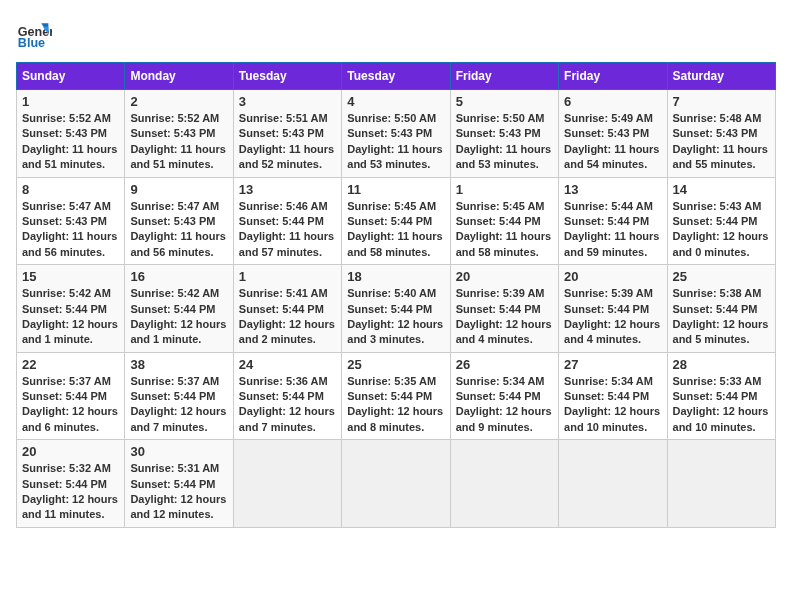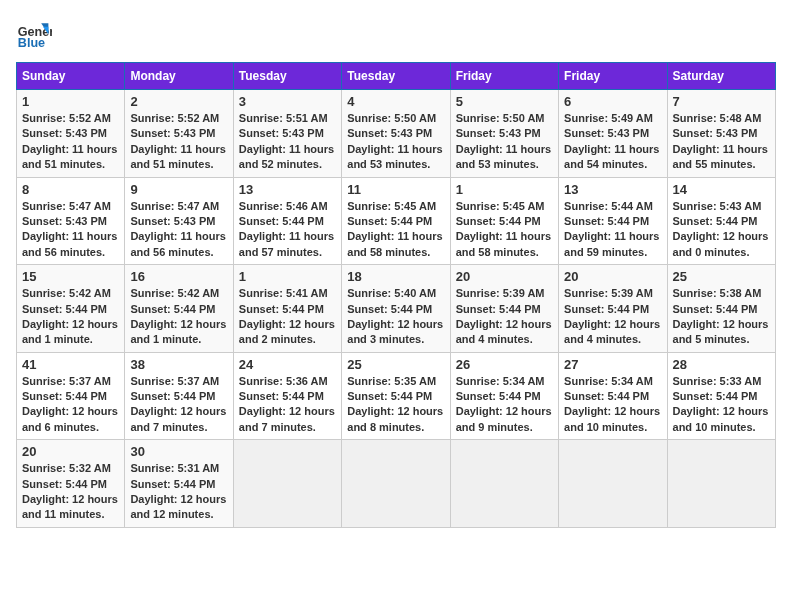--- a/index.html
+++ b/index.html
@@ -202,21 +202,21 @@
           <span class="day-num">20</span>
 <div class="day-info">Sunrise: 5:39 AM<br>Sunset: 5:44 PM<br>Daylight: 12 hours and 4 minutes.</div>
         </td>
         <td>
           <span class="day-num">25</span>
 <div class="day-info">Sunrise: 5:38 AM<br>Sunset: 5:44 PM<br>Daylight: 12 hours and 5 minutes.</div>
         </td>
       </tr>
       <tr>
         <td>
-          <span class="day-num">41</span>
+          <span class="day-num">22</span>
 <div class="day-info">Sunrise: 5:37 AM<br>Sunset: 5:44 PM<br>Daylight: 12 hours and 6 minutes.</div>
         </td>
         <td>
           <span class="day-num">38</span>
 <div class="day-info">Sunrise: 5:37 AM<br>Sunset: 5:44 PM<br>Daylight: 12 hours and 7 minutes.</div>
         </td>
         <td>
           <span class="day-num">24</span>
 <div class="day-info">Sunrise: 5:36 AM<br>Sunset: 5:44 PM<br>Daylight: 12 hours and 7 minutes.</div>
         </td>

